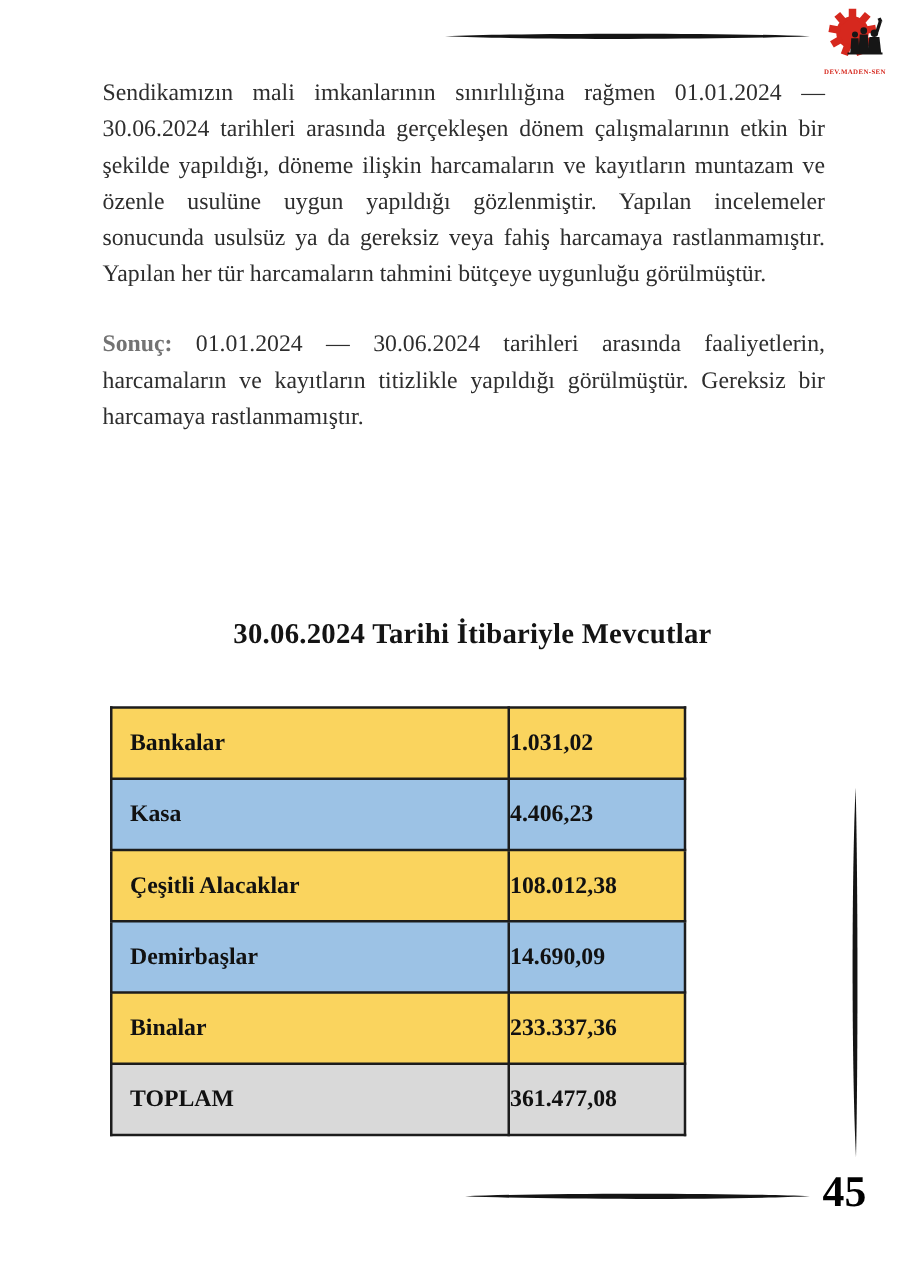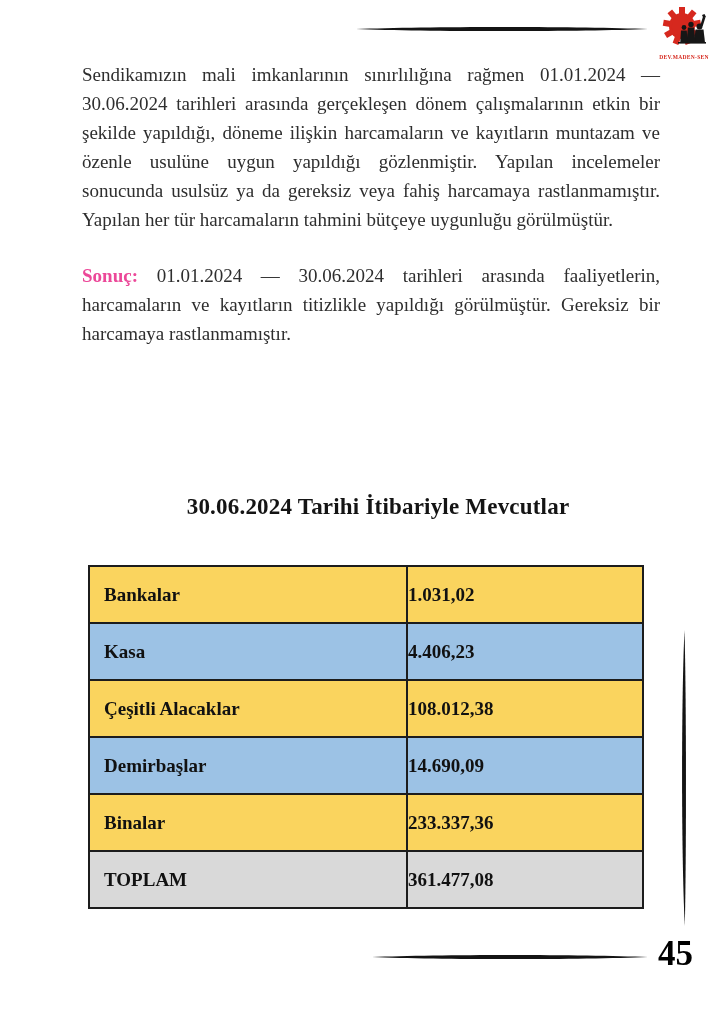--- a/index.html
+++ b/index.html
@@ -25,34 +25,34 @@
   }
 
   
   .content {
     position:absolute; left:82px; top:60px; width:578px;
     color:var(--text-dark,#2e2e2e);
     font-size:19px; line-height:29px;
     text-align:justify;
   }
   .content p { margin:0 0 27px 0; }
-  .content b { color:#ec4899; }
+  .content b { color:#737373; }
 
   
   .table-title {
     position:absolute; left:88px; top:494px; width:580px;
     margin:0; text-align:center;
     font-size:23px; font-weight:700; color:#141414;
     letter-spacing:0.2px;
   }
 
   
   .assets-table {
     position:absolute; left:88px; top:565px;
-    width:556px; height:340px;
+    width:461px; height:340px;
     border-collapse:collapse;
     table-layout:fixed;
   }
   .assets-table td {
     border:2px solid #1c1c1c;
     font-weight:700; font-size:19px; color:#111;
     height:55px;
   }
   .assets-table td.label-cell { width:302px; padding:0 0 0 14px; text-align:left; }
   .assets-table td.value-cell { padding:0 26px 0 0; text-align:left; }

